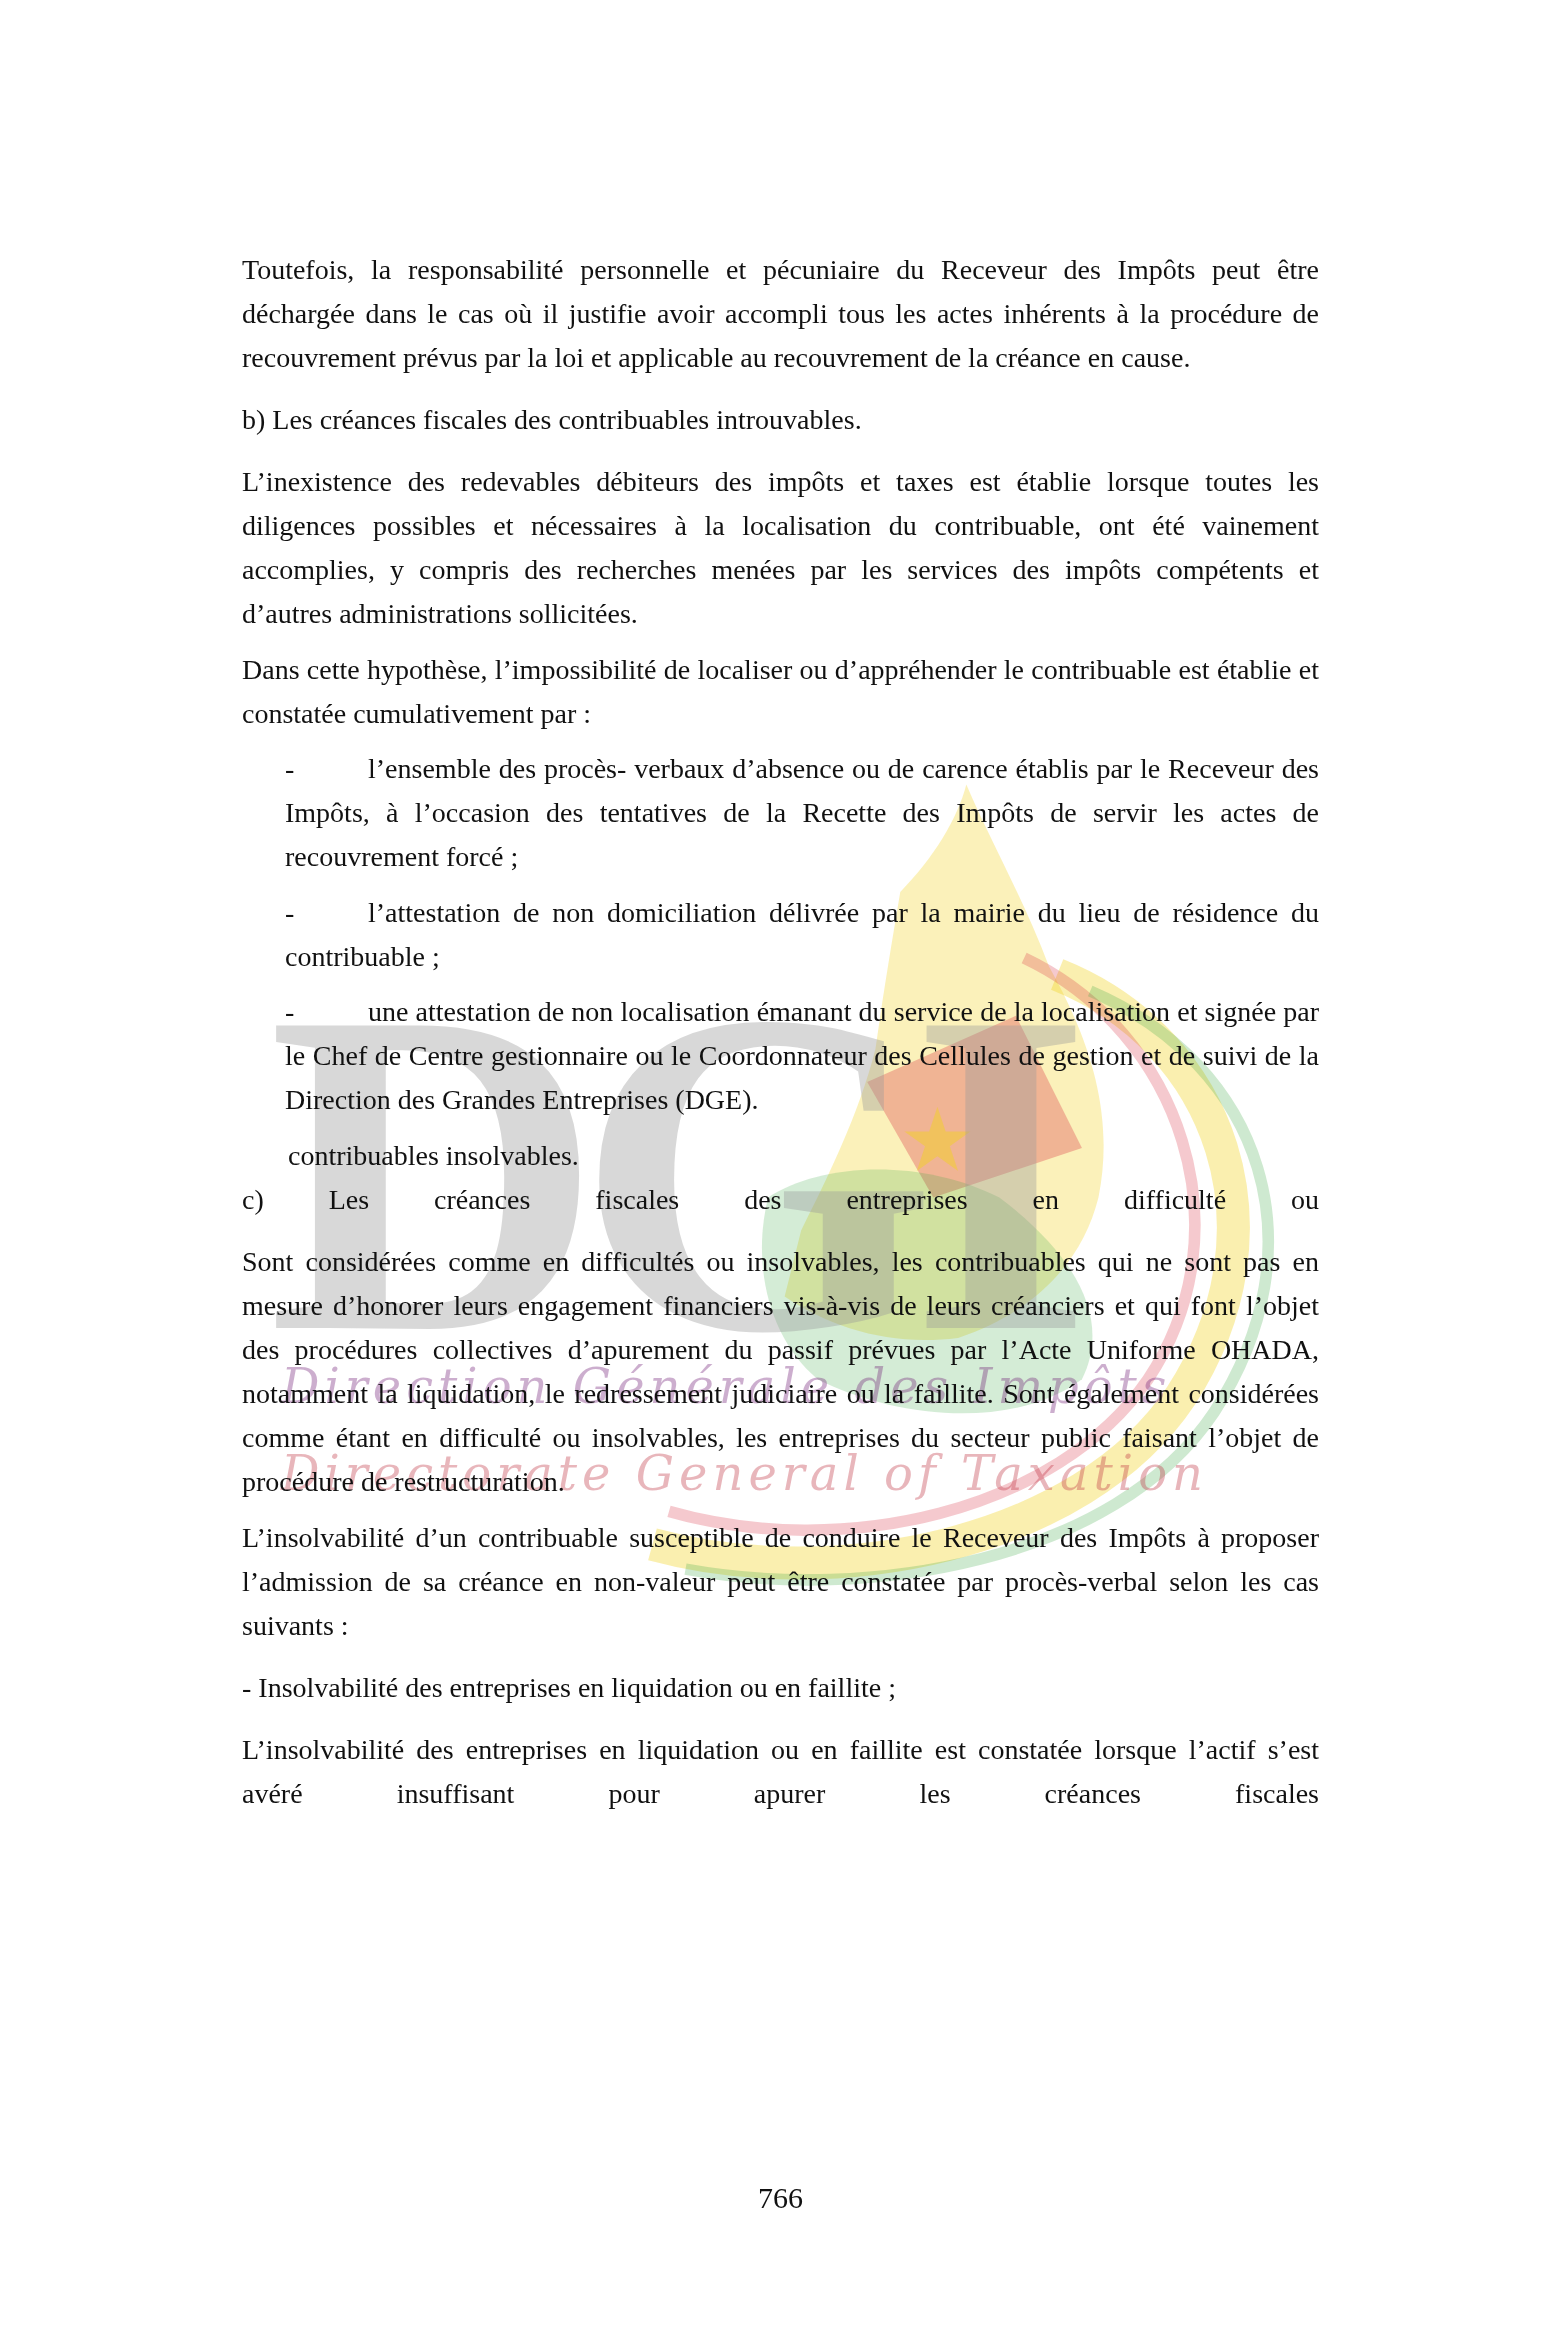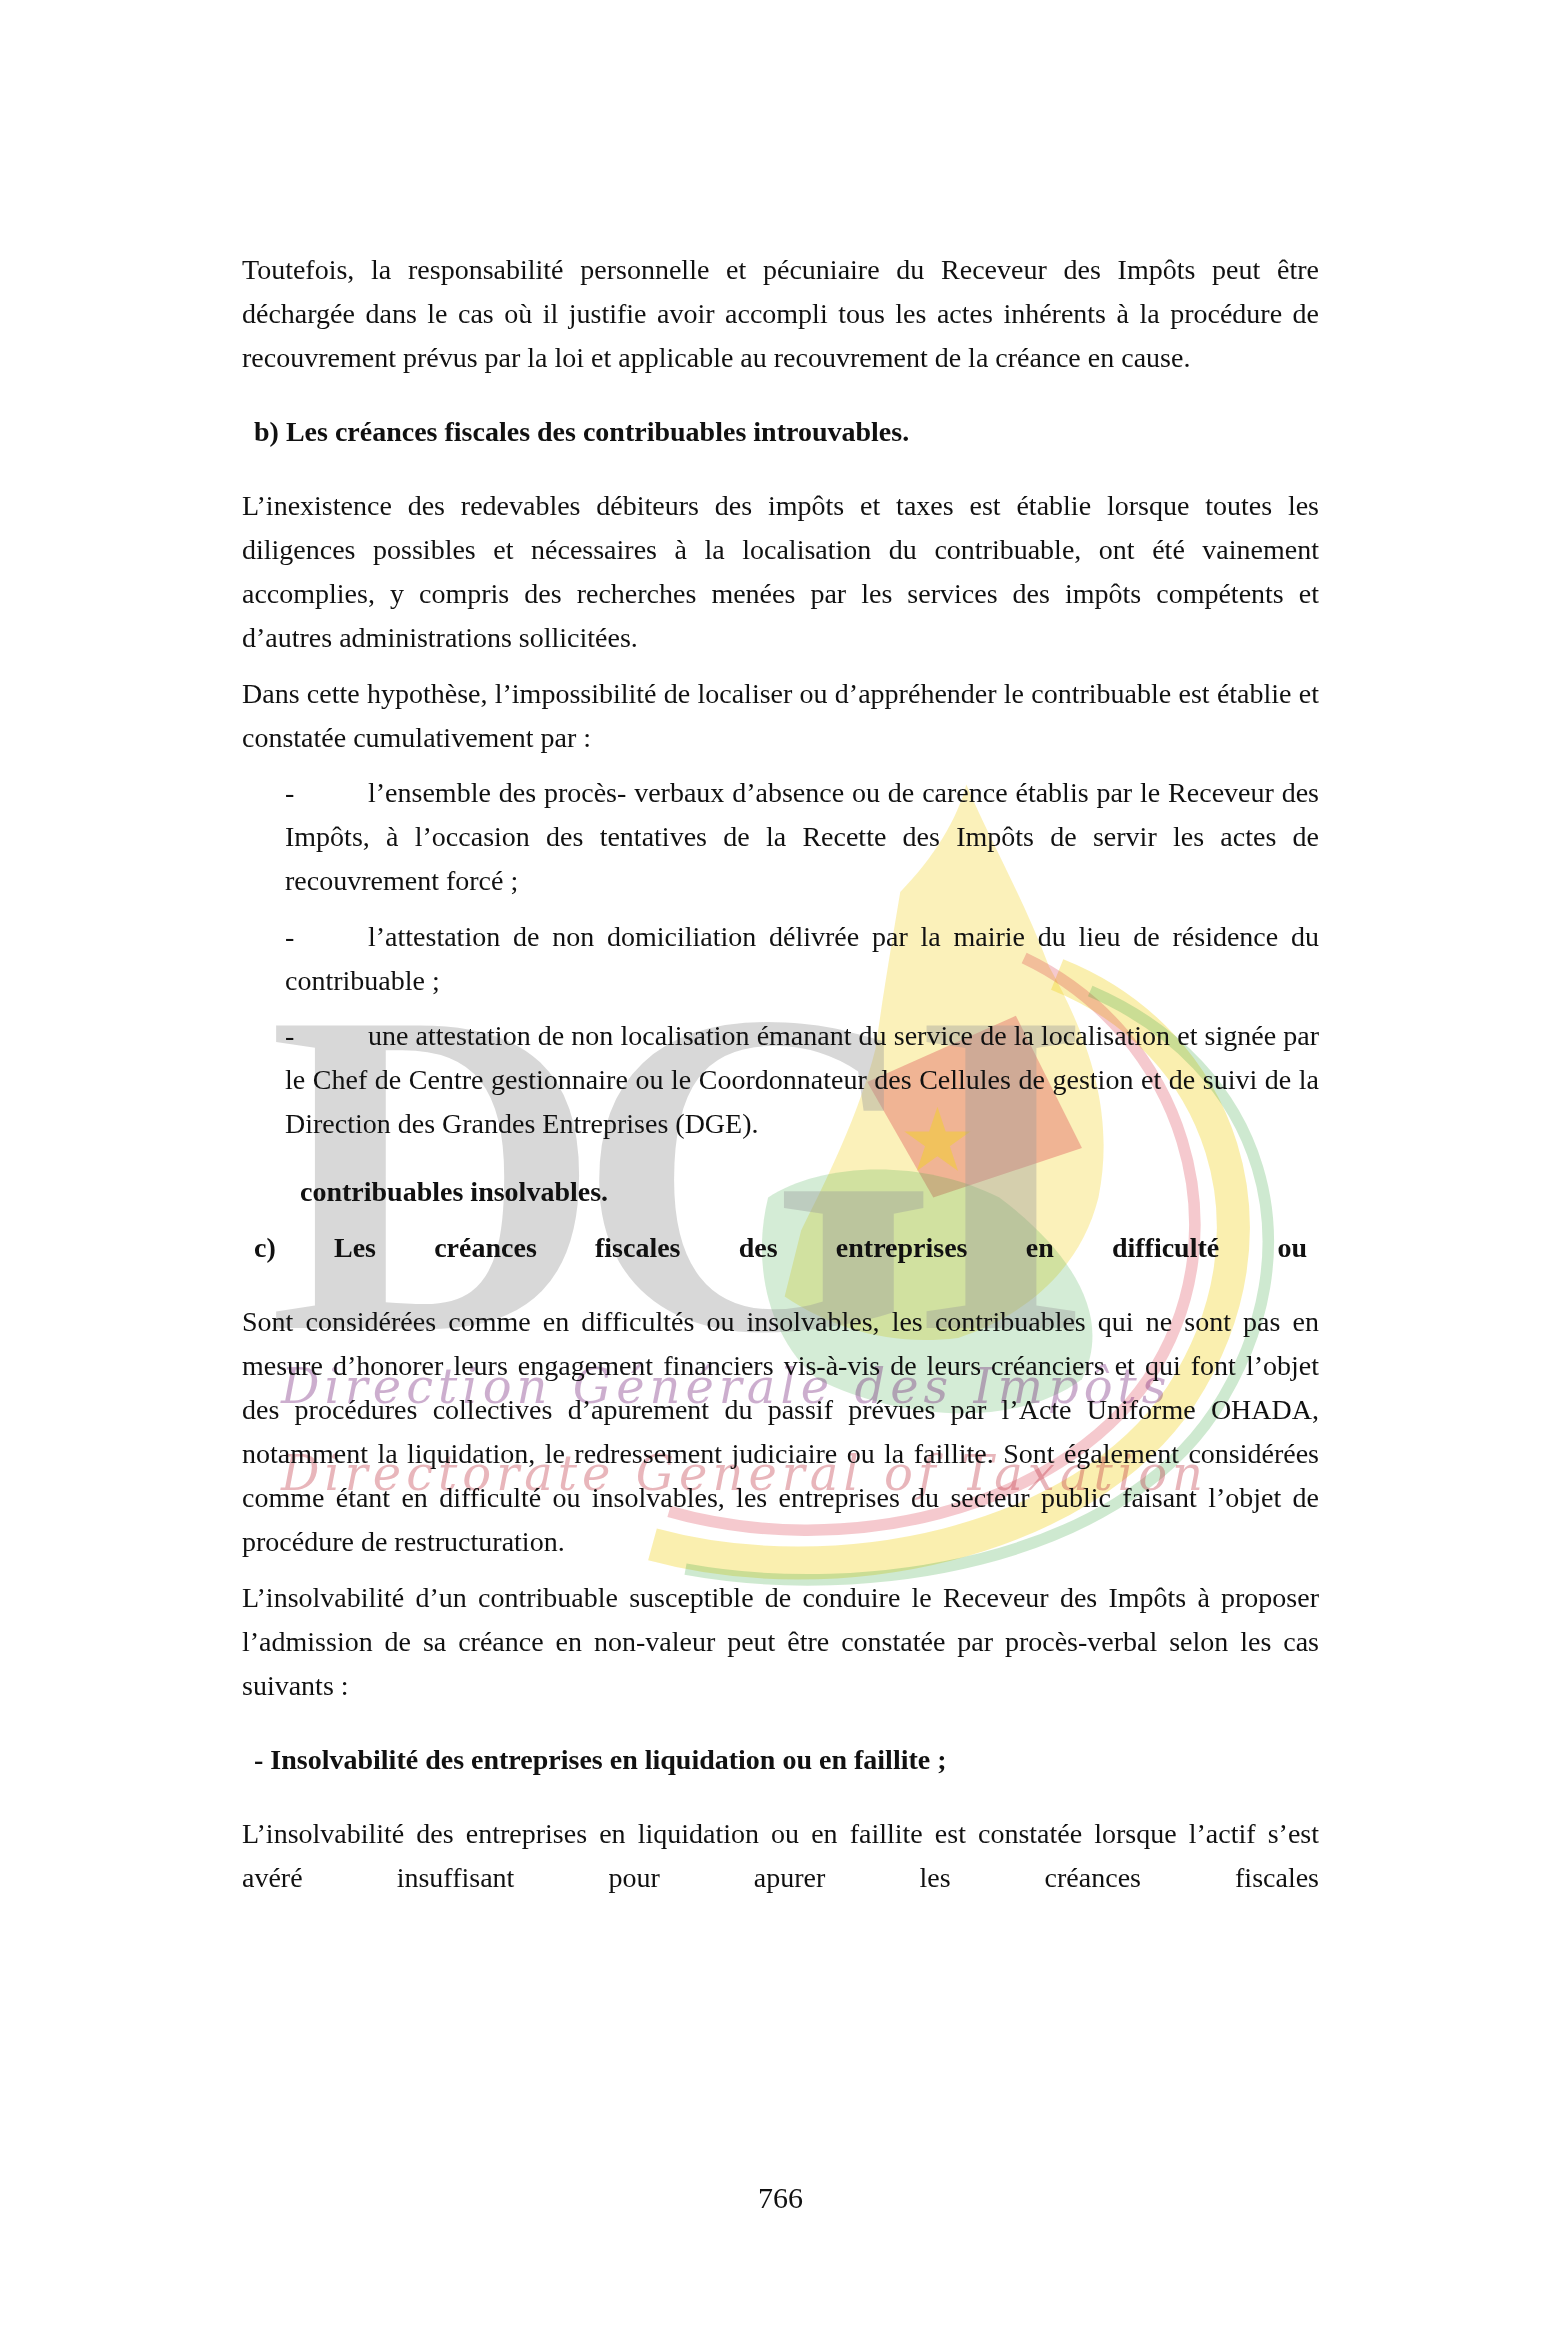--- a/index.html
+++ b/index.html
@@ -13,21 +13,21 @@
                 font-weight: bold; font-size: 462px; line-height: 1; color: #9a9a9a; opacity: .38;
                 letter-spacing: -25px; }
   .wm-sub1, .wm-sub2 { position: absolute; font-family: "DejaVu Serif", serif; font-size: 48px;
                        letter-spacing: 5px; font-style: italic; opacity: .35; }
   .wm-sub1 { left: 91px; top: 590px; color: #701a75; }
   .wm-sub2 { left: 91px; top: 677px; color: #c03040; }
   .wm svg { position: absolute; left: 0; top: 0; }
 
   .text { position: absolute; left: 242px; width: 1077px; font-size: 28px; line-height: 44px; }
   .para { margin: 0; text-align: justify; text-align-last: left; }
-  .head { margin: 12px; font-weight: bold; }
+  .head { margin: 0; font-weight: normal; }
   .item { margin: 0; padding-left: 43px; text-align: justify; }
   .item .dash { display: inline-block; width: 83px; }
   .foot { position: absolute; left: 0; width: 1561px; text-align: center; font-size: 30px; line-height: 36px; }
   .gap-s { height: 11.6px; } .gap-m { height: 18px; }
   .justify-full { text-align-last: justify; }
 </style>
 </head>
 <body>
 
 <div class="page">

